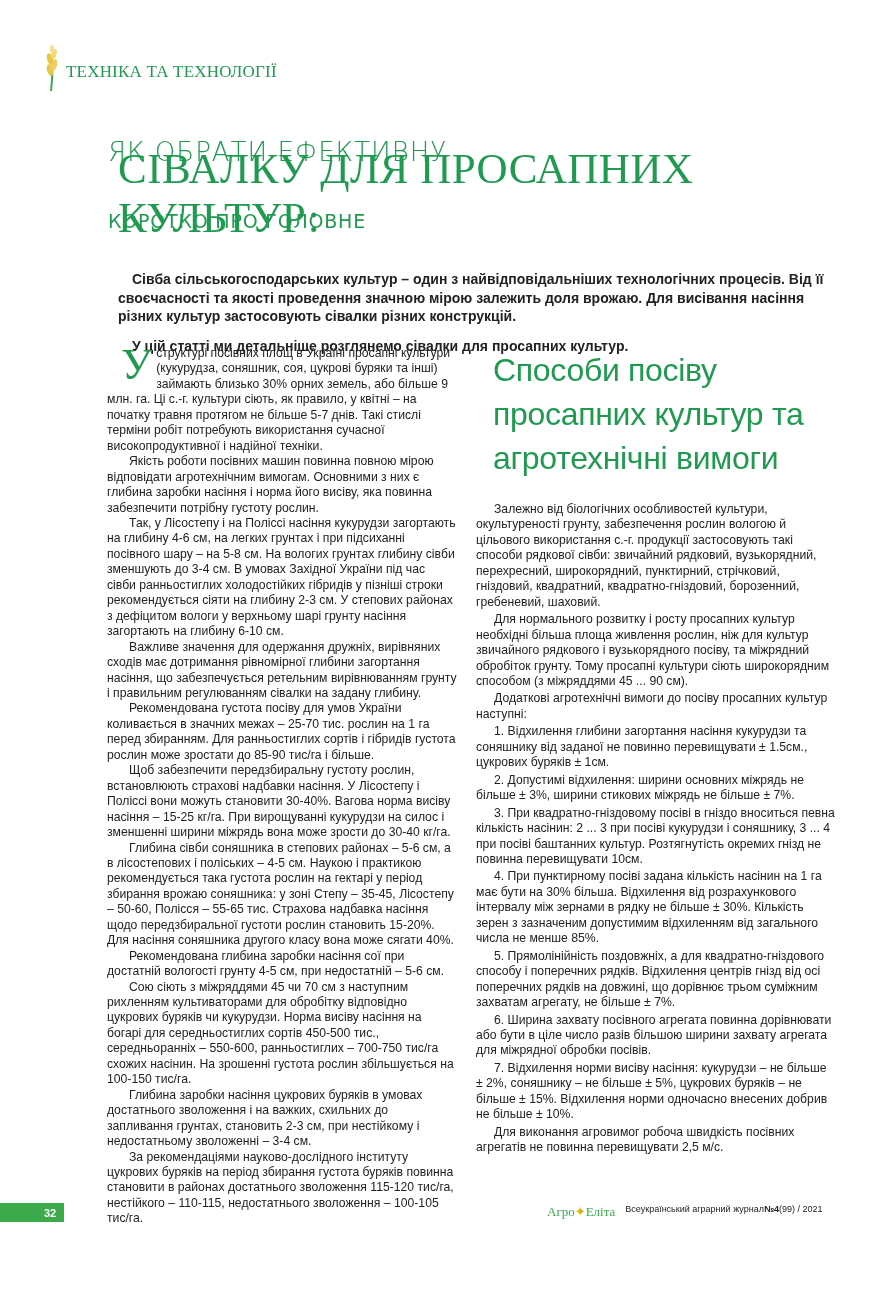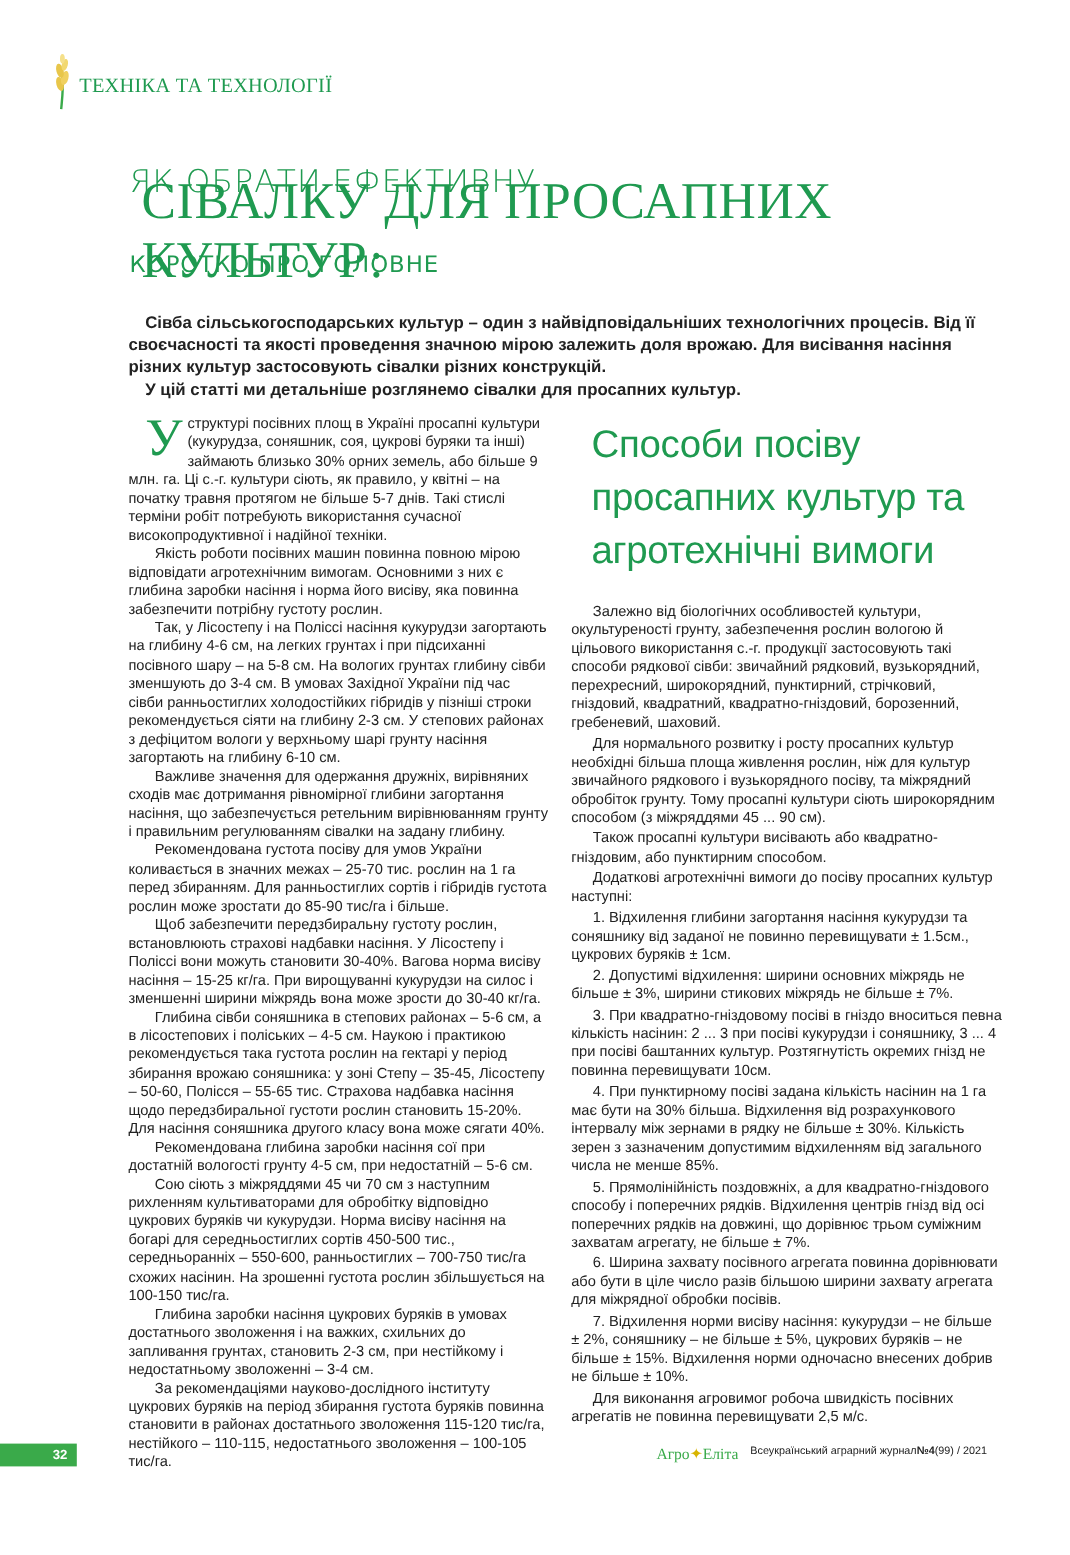--- a/index.html
+++ b/index.html
@@ -8,21 +8,21 @@
 
   .section-header { position: absolute; left: 42px; top: 44px; height: 48px; display: flex; align-items: center; }
   .wheat-icon { width: 20px; height: 48px; margin-right: 4px; }
   .section-label { font-family: "Liberation Serif", serif; font-size: 17px; color: #1f9a50; letter-spacing: 0.2px; margin-top: 8px; }
 
   .title-1 { position: absolute; left: 108px; top: 97px; font-family: "DejaVu Sans", sans-serif; font-size: 26px; color: #1f9a50; font-weight: 300; letter-spacing: 1px; margin-top: 40px; }
   .title-2 { position: absolute; left: 118px; top: 144px; font-family: "Liberation Serif", serif; font-size: 43px; color: #1f9a50; letter-spacing: 0.5px; }
   .title-3 { position: absolute; left: 108px; top: 210px; font-family: "DejaVu Sans", sans-serif; font-size: 19px; color: #1f9a50; letter-spacing: 0.8px; }
 
   .lead { position: absolute; left: 107px; top: 259px; width: 730px; font-family: "Liberation Sans", sans-serif; font-weight: bold; font-size: 14px; line-height: 18.5px; color: #222; }
-  .lead p { margin: 0; text-indent: 14px; }
+  .lead p { margin: 11px; text-indent: 14px; }
 
   .col-left { position: absolute; left: 107px; top: 346px; width: 350px; font-size: 12.2px; line-height: 15.45px; color: #222; text-align: left; }
   .col-left p { margin: 0; text-indent: 22px; }
   .col-left p.first { text-indent: 0; }
   .dropcap { float: left; font-family: "Liberation Serif", serif; color: #1f9a50; font-size: 44px; line-height: 34px; margin: 2px 4px 0 14px; }
 
   .col-right { position: absolute; left: 476px; top: 348px; width: 360px; }
   .sub-title { font-family: Liberation Sans, sans-serif; font-size: 32px; line-height: 44px; color: #1f9a50; font-weight: 300; margin: 0 0 22px 17px; letter-spacing: -0.3px; }
   .right-body { font-size: 12.2px; line-height: 15.45px; color: #222; }
   .right-body p { margin: 0; text-indent: 18px; }
@@ -70,21 +70,20 @@
   <p>Сою сіють з міжряддями 45 чи 70 см з наступним рихленням культиваторами для обробітку відповідно цукрових буряків чи кукурудзи. Норма висіву насіння на богарі для середньостиглих сортів 450-500 тис., середньоранніх – 550-600, ранньостиглих – 700-750 тис/га схожих насінин. На зрошенні густота рослин збільшується на 100-150 тис/га.</p>
   <p>Глибина заробки насіння цукрових буряків в умовах достатнього зволоження і на важких, схильних до запливання грунтах, становить 2-3 см, при  нестійкому і недостатньому зволоженні – 3-4 см.</p>
   <p>За рекомендаціями науково-дослідного інституту цукрових буряків на період збирання густота буряків повинна становити в районах достатнього зволоження 115-120 тис/га, нестійкого – 110-115, недостатнього зволоження – 100-105 тис/га.</p>
 </div>
 
 <div class="col-right">
   <h2 class="sub-title">Способи посіву просапних культур та агротехнічні вимоги</h2>
   <div class="right-body">
     <p>Залежно від біологічних особливостей культури, окультуреності грунту, забезпечення рослин вологою й цільового використання с.-г. продукції застосовують такі способи рядкової сівби: звичайний рядковий, вузькорядний, перехресний, широкорядний, пунктирний, стрічковий, гніздовий, квадратний, квадратно-гніздовий, борозенний, гребеневий, шаховий.</p>
     <p class="gap">Для нормального розвитку і росту просапних культур необхідні більша площа живлення рослин, ніж для культур звичайного рядкового і вузькорядного посіву, та міжрядний обробіток грунту. Тому просапні культури сіють широкорядним способом (з міжряддями 45 ... 90 см).</p>
-    <p class="gap">Також просапні культури висівають або квадратно-гніздовим, або пунктирним способом.</p>
     <p class="gap">Додаткові агротехнічні вимоги до посіву просапних культур наступні:</p>
     <p class="gap">1. Відхилення глибини загортання насіння кукурудзи та соняшнику від заданої не повинно перевищувати ± 1.5см., цукрових буряків ± 1см.</p>
     <p class="gap">2. Допустимі відхилення: ширини основних міжрядь не більше ± 3%, ширини стикових міжрядь не більше ± 7%.</p>
     <p class="gap">3. При квадратно-гніздовому посіві в гніздо вноситься певна кількість насінин: 2 ... 3 при посіві кукурудзи і соняшнику, 3 ... 4 при посіві баштанних культур. Розтягнутість окремих гнізд не повинна перевищувати 10см.</p>
     <p class="gap">4. При пунктирному посіві задана кількість насінин на 1 га має бути на 30% більша. Відхилення від розрахункового інтервалу між зернами в рядку не більше ± 30%. Кількість зерен з зазначеним допустимим відхиленням від загального числа не менше 85%.</p>
     <p class="gap">5. Прямолінійність поздовжніх, а для квадратно-гніздового способу і поперечних рядків. Відхилення центрів гнізд від осі поперечних рядків на довжині, що дорівнює трьом суміжним захватам агрегату, не більше ± 7%.</p>
     <p class="gap">6. Ширина захвату посівного агрегата повинна дорівнювати або бути в ціле число разів більшою ширини захвату агрегата для міжрядної обробки посівів.</p>
     <p class="gap">7. Відхилення норми висіву насіння: кукурудзи – не більше ± 2%, соняшнику – не більше ± 5%, цукрових буряків – не більше ± 15%. Відхилення норми одночасно внесених добрив не більше ± 10%.</p>
     <p class="gap">Для виконання агровимог робоча швидкість посівних агрегатів не повинна перевищувати 2,5 м/с.</p>
   </div>

